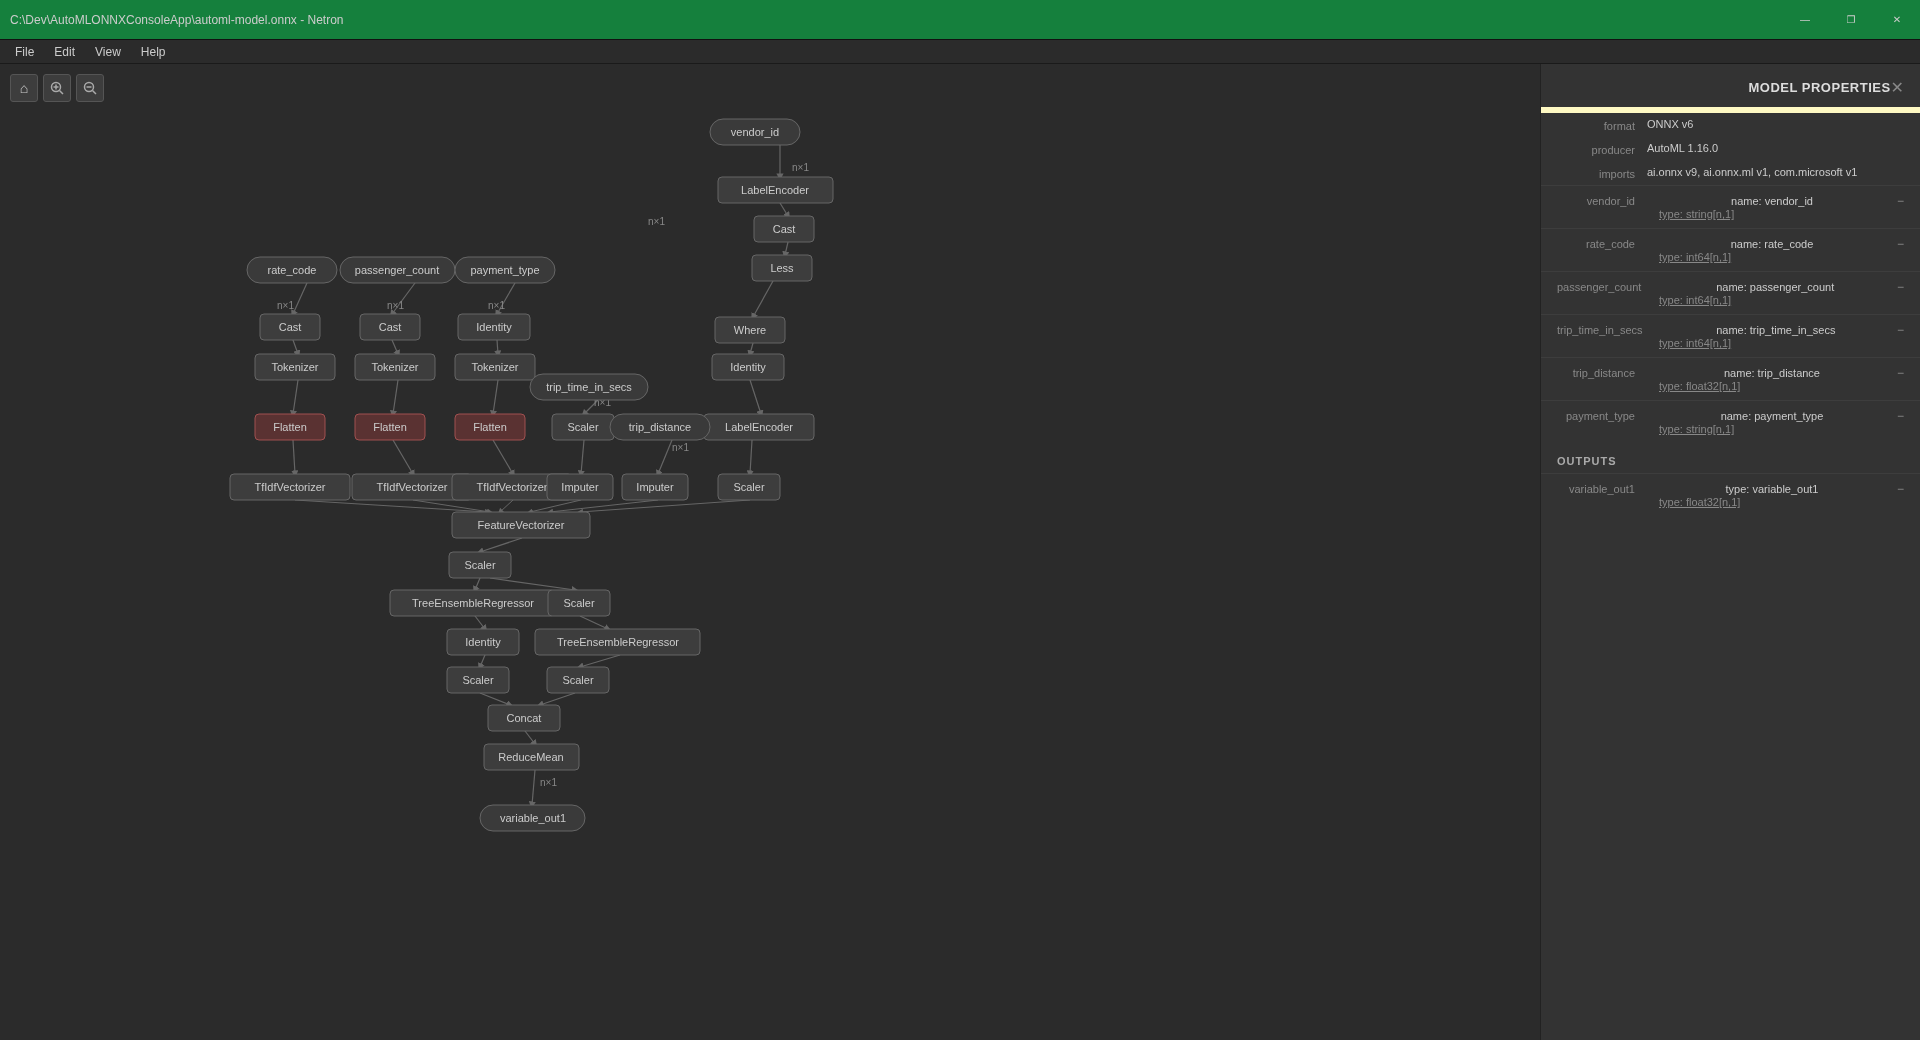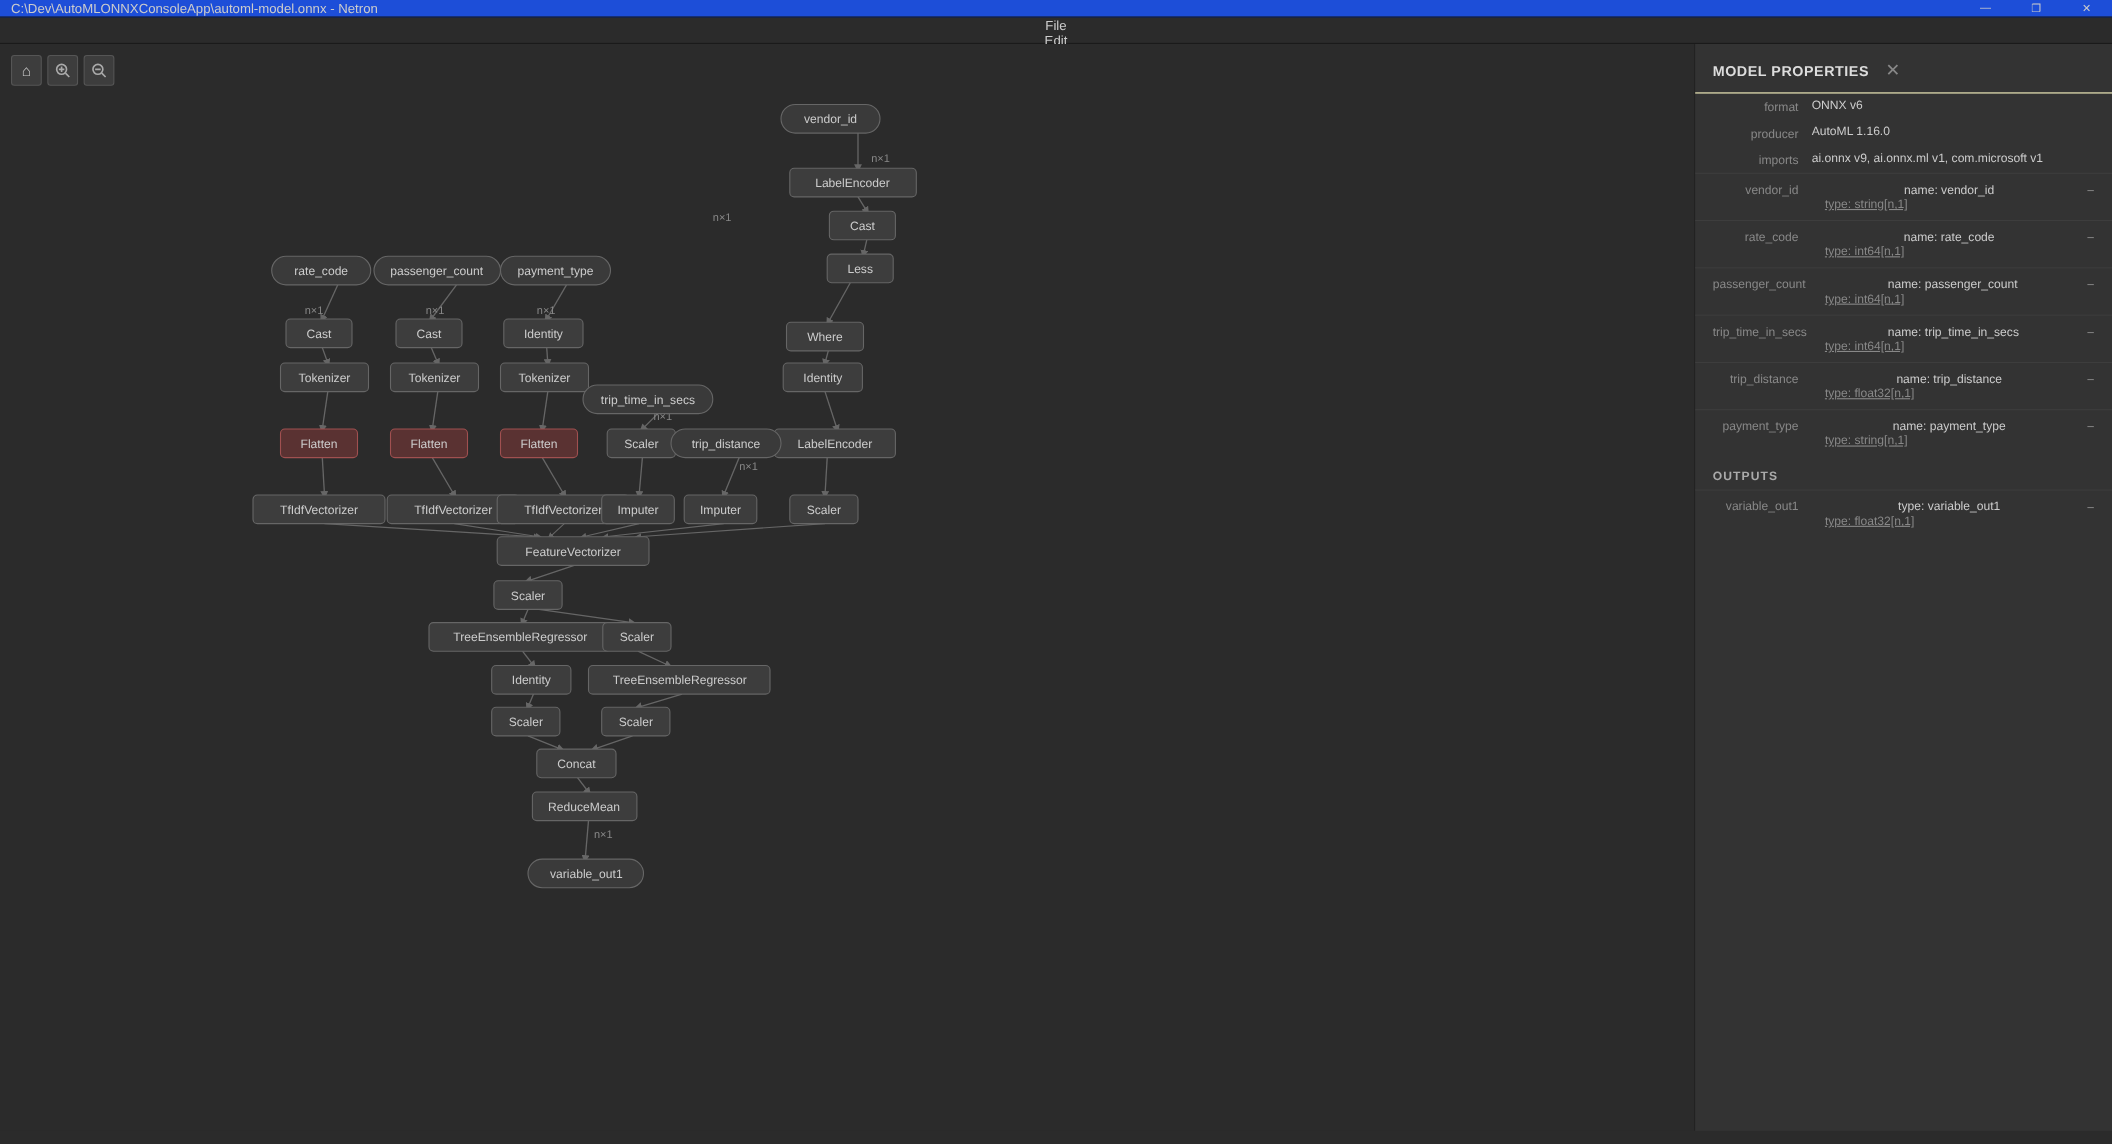--- a/index.html
+++ b/index.html
@@ -8,22 +8,22 @@
       font-family: 'Segoe UI', Arial, sans-serif;
       font-size: 12px;
       color: #ccc;
       overflow: hidden;
       width: 1920px;
       height: 1040px;
     }
 
     
     #titlebar {
-      background: #1d4ed8;
-      height: 16px;
+      background: #15803d;
+      height: 40px;
       display: flex;
       align-items: center;
       padding: 0 10px;
       font-size: 12px;
       color: #ccc;
       border-bottom: 1px solid #111;
       position: relative;
     }
     .window-controls {
       position: absolute;
@@ -42,21 +42,20 @@
     }
 
     
     #menubar {
       background: #2b2b2b;
       height: 24px;
       display: flex;
       align-items: center;
       padding: 0 5px;
       border-bottom: 1px solid #1a1a1a;
-      flex-direction: column;
     }
     .menu-item {
       padding: 0 10px;
       height: 24px;
       display: flex;
       align-items: center;
       cursor: pointer;
       font-size: 12px;
       color: #ccc;
     }
@@ -111,24 +110,23 @@
     #sidebar {
       width: 380px;
       background: #333;
       border-left: 1px solid #222;
       overflow-y: auto;
       padding-bottom: 20px;
     }
     #sidebar-header {
       display: flex;
       align-items: center;
-      justify-content: flex-start;
+      justify-content: flex-end;
       padding: 14px 16px 10px;
-      border-bottom: 1px solid #fef9c3;
-      gap: 15px;
+      border-bottom: 6px solid #fef9c3;
     }
     #sidebar-header .title {
       font-size: 13px;
       font-weight: 600;
       color: #ddd;
       letter-spacing: 0.5px;
     }
     .close-btn {
       cursor: pointer;
       color: #888;

